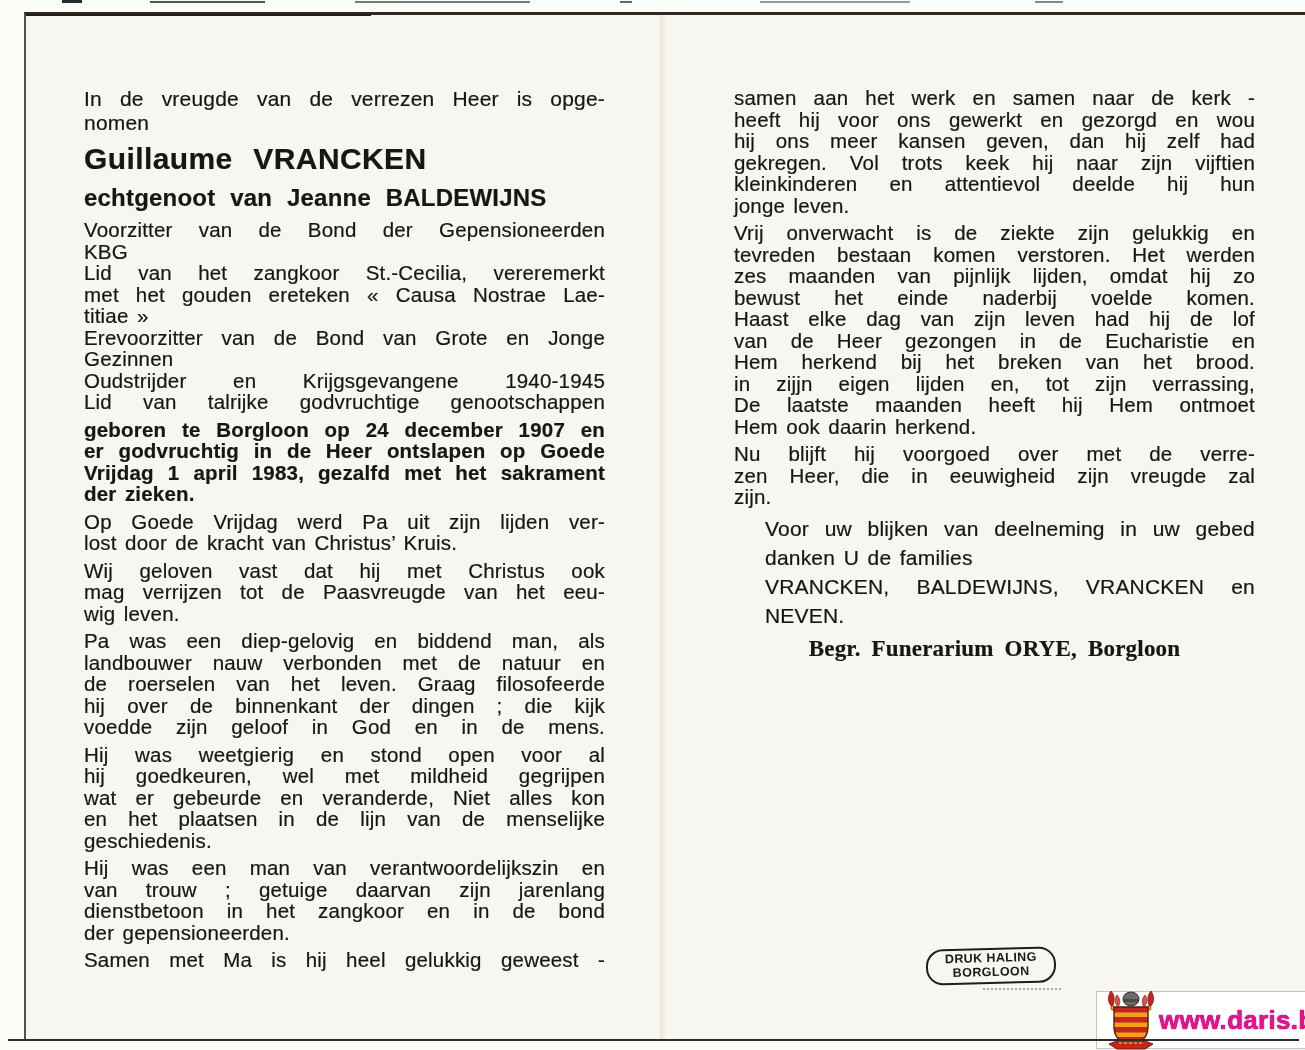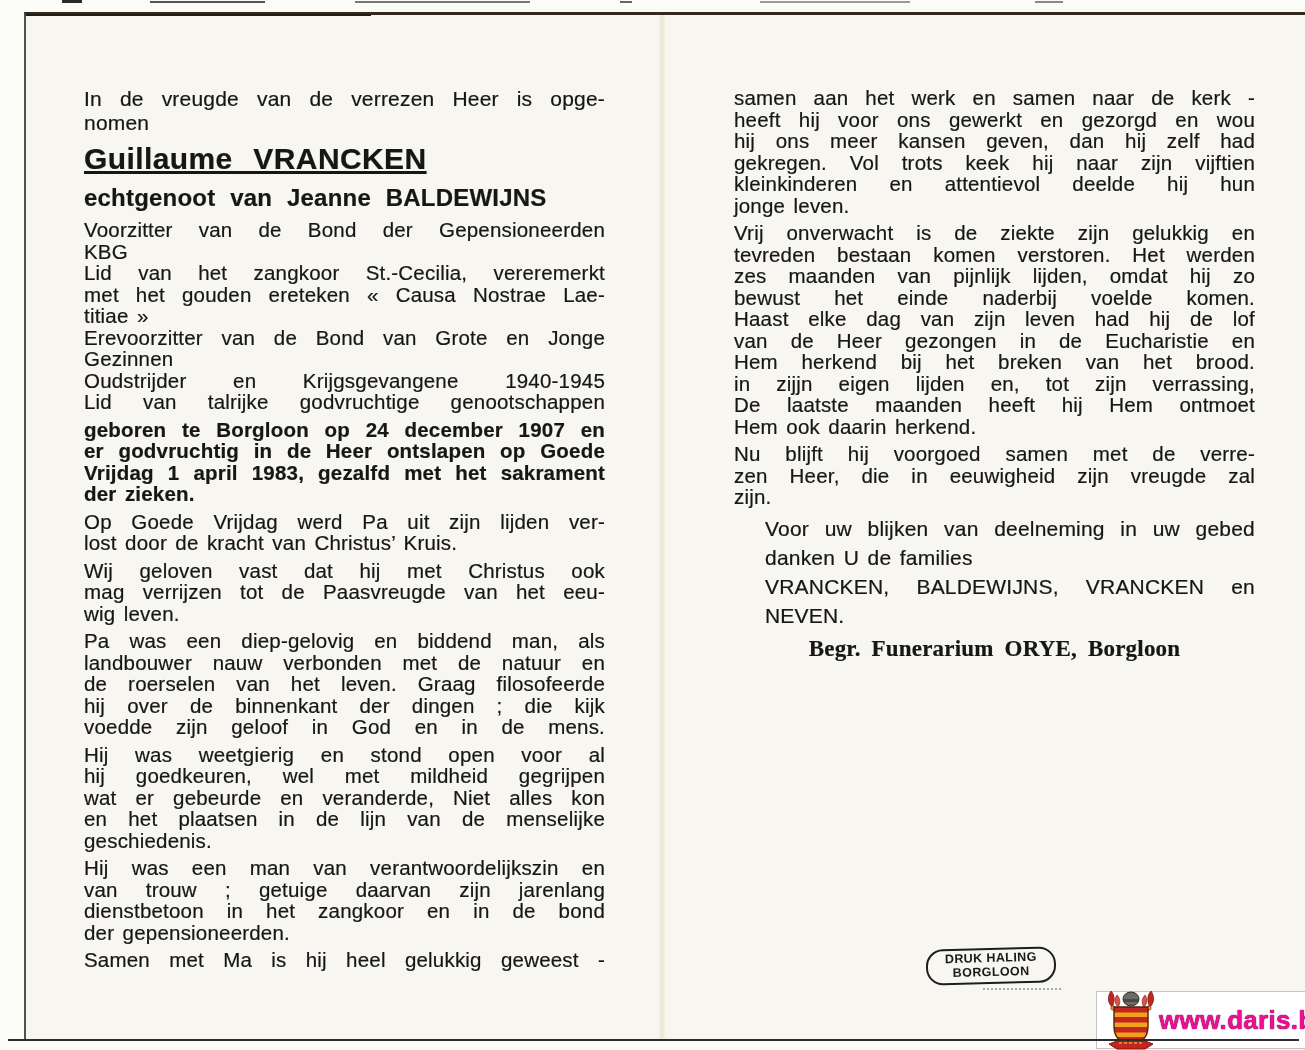--- a/index.html
+++ b/index.html
@@ -49,21 +49,21 @@
   }
   .line.just{white-space:normal;text-align:justify;text-align-last:justify;text-justify:inter-word;}
 
   .style-intro .line{line-height:24px;font-size:21px;}
   .style-title .line{font-size:30px;line-height:36px;font-weight:700;word-spacing:12px;letter-spacing:0.4px;}
   .style-subtitle .line{font-size:24px;line-height:30px;font-weight:700;word-spacing:8px;}
   .style-bold .line{font-weight:700;}
   .style-thanks .line{font-size:21px;line-height:29px;}
   .style-center-bold .line{font-size:23px;line-height:26px;font-weight:700;text-align:center;word-spacing:5px;white-space:normal;}
 
-  [data-name="deceased-name"]{margin-top:6px;text-decoration:underline;}
+  [data-name="deceased-name"]{margin-top:6px;}
   [data-name="spouse-line"]{margin-top:6px;}
   [data-name="titles-list"]{margin-top:12px;}
   [data-name="birth-death-notice"]{margin-top:8px;}
   [data-name="para-good-friday"]{margin-top:18px;}
   [data-name="para-ziekte"]{margin-top:7px;}
   [data-name="para-voorgoed-samen"]{margin-top:7px;}
   [data-name="thanks-note"]{margin-top:260px;margin-left:31px;}
   [data-name="funeral-home-line"]{margin-top:32px;font-family:Liberation Serif, serif;}
 
   
@@ -183,21 +183,21 @@
           <div class="line just" data-name="text-line">zes maanden van pijnlijk lijden, omdat hij zo</div>
           <div class="line just" data-name="text-line">bewust het einde naderbij voelde komen.</div>
           <div class="line just" data-name="text-line">Haast elke dag van zijn leven had hij de lof</div>
           <div class="line just" data-name="text-line">van de Heer gezongen in de Eucharistie en</div>
           <div class="line just" data-name="text-line">Hem herkend bij het breken van het brood.</div>
           <div class="line just" data-name="text-line">in zijjn eigen lijden en, tot zijn verrassing,</div>
           <div class="line just" data-name="text-line">De laatste maanden heeft hij Hem ontmoet</div>
           <div class="line" data-name="text-line">Hem ook daarin herkend.</div>
         </div>
         <div class="block style-body" data-name="para-voorgoed-samen">
-          <div class="line just" data-name="text-line">Nu blijft hij voorgoed samen met de verre-</div>
+          <div class="line just" data-name="text-line">Nu blijft hij voorgoed over met de verre-</div>
           <div class="line just" data-name="text-line">zen Heer, die in eeuwigheid zijn vreugde zal</div>
           <div class="line" data-name="text-line">zijn.</div>
         </div>
         <div class="block style-thanks" data-name="thanks-note">
           <div class="line just" data-name="text-line">Voor uw blijken van deelneming in uw gebed</div>
           <div class="line" data-name="text-line">danken U de families</div>
           <div class="line just" data-name="text-line">VRANCKEN, BALDEWIJNS, VRANCKEN en</div>
           <div class="line" data-name="text-line">NEVEN.</div>
         </div>
         <div class="block style-center-bold" data-name="funeral-home-line">

